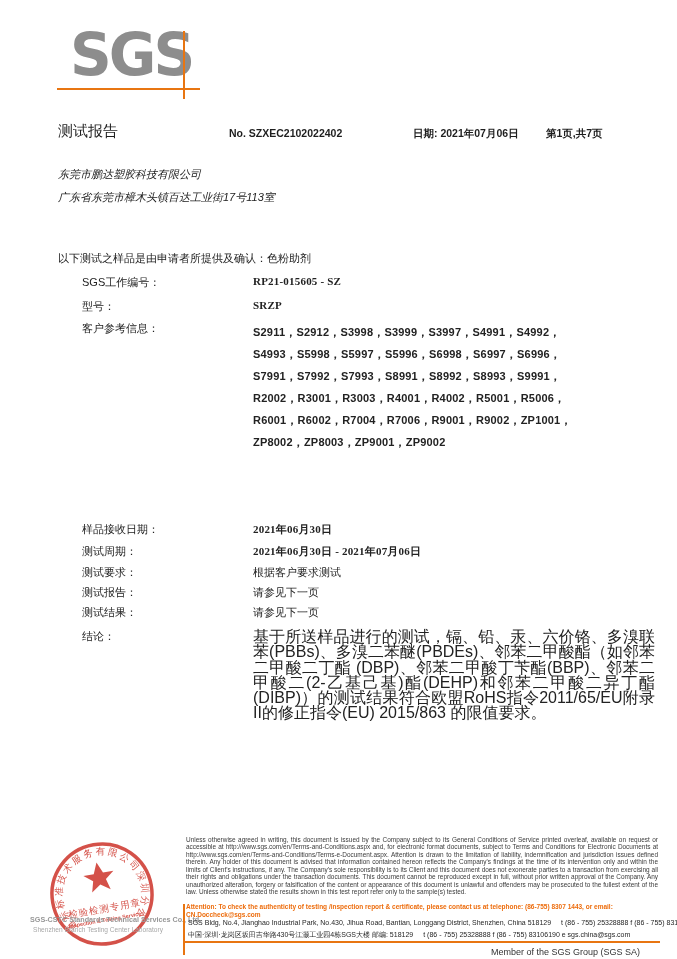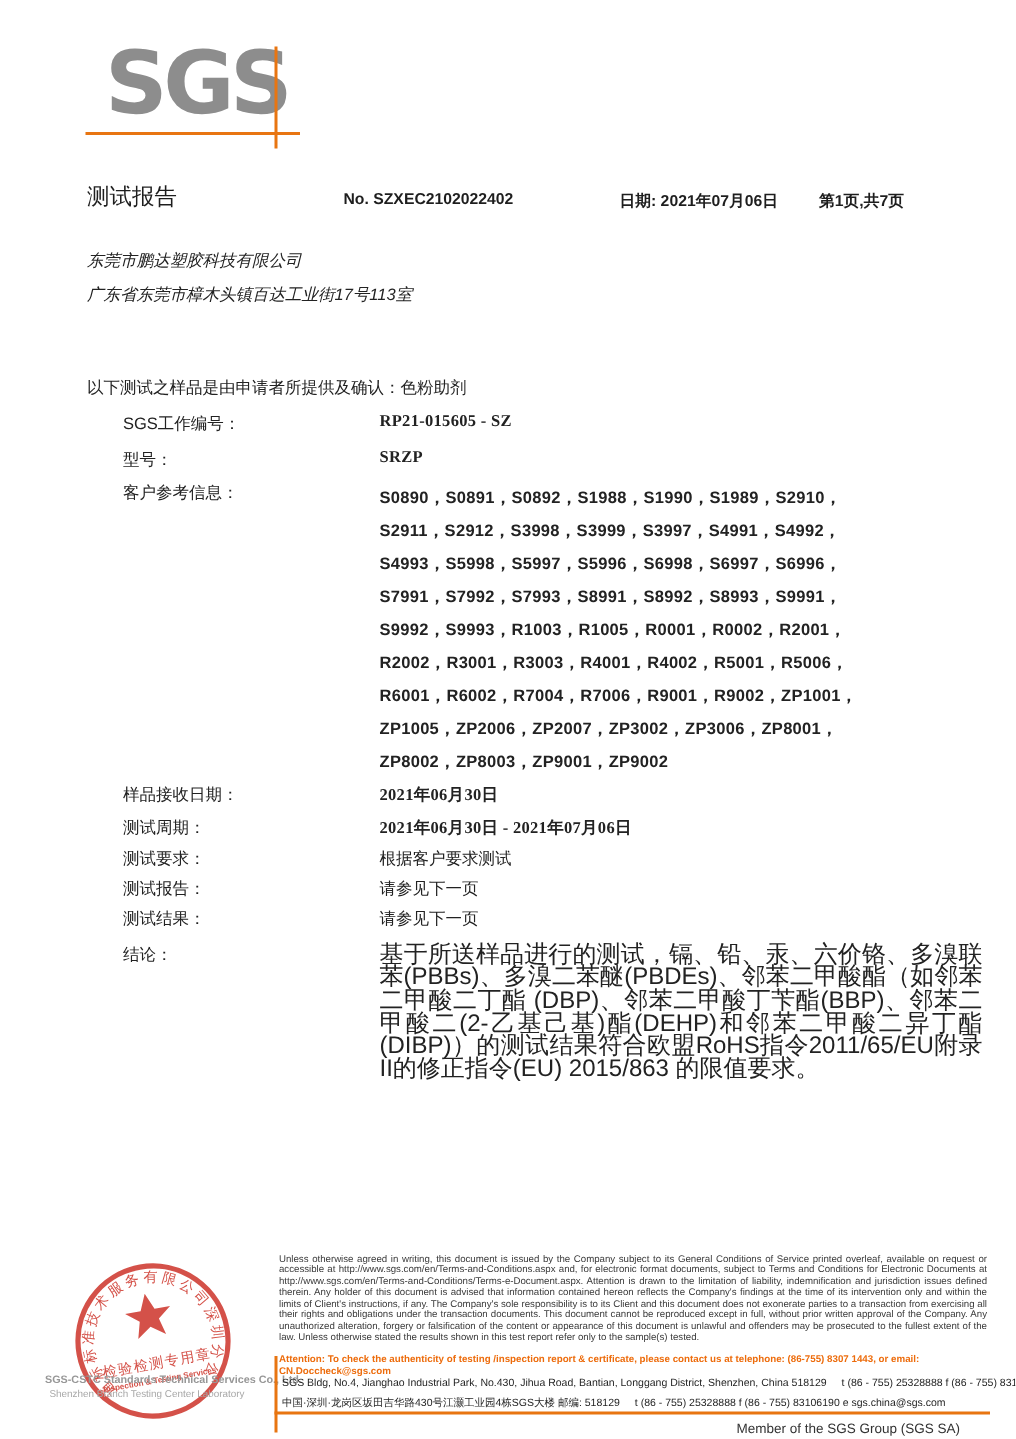--- a/index.html
+++ b/index.html
@@ -72,28 +72,25 @@
     <span class="lbl">SGS工作编号：</span>
     <span class="val code">RP21-015605 - SZ</span>
   </div>
   <div class="row" id="r1">
     <span class="lbl">型号：</span>
     <span class="val code">SRZP</span>
   </div>
   <div class="row" id="r2">
     <span class="lbl">客户参考信息：</span>
     <span class="val">
-      <div class="ref-line">S0890，S0891，S0892，S1988，S1990，S1989，S2910，</div>
       <div class="ref-line">S2911，S2912，S3998，S3999，S3997，S4991，S4992，</div>
       <div class="ref-line">S4993，S5998，S5997，S5996，S6998，S6997，S6996，</div>
       <div class="ref-line">S7991，S7992，S7993，S8991，S8992，S8993，S9991，</div>
-      <div class="ref-line">S9992，S9993，R1003，R1005，R0001，R0002，R2001，</div>
       <div class="ref-line">R2002，R3001，R3003，R4001，R4002，R5001，R5006，</div>
       <div class="ref-line">R6001，R6002，R7004，R7006，R9001，R9002，ZP1001，</div>
-      <div class="ref-line">ZP1005，ZP2006，ZP2007，ZP3002，ZP3006，ZP8001，</div>
       <div class="ref-line">ZP8002，ZP8003，ZP9001，ZP9002</div>
     </span>
   </div>
   <div class="row" id="r3">
     <span class="lbl">样品接收日期：</span>
     <span class="val code">2021年06月30日</span>
   </div>
   <div class="row" id="r4">
     <span class="lbl">测试周期：</span>
     <span class="val code">2021年06月30日 - 2021年07月06日</span>

